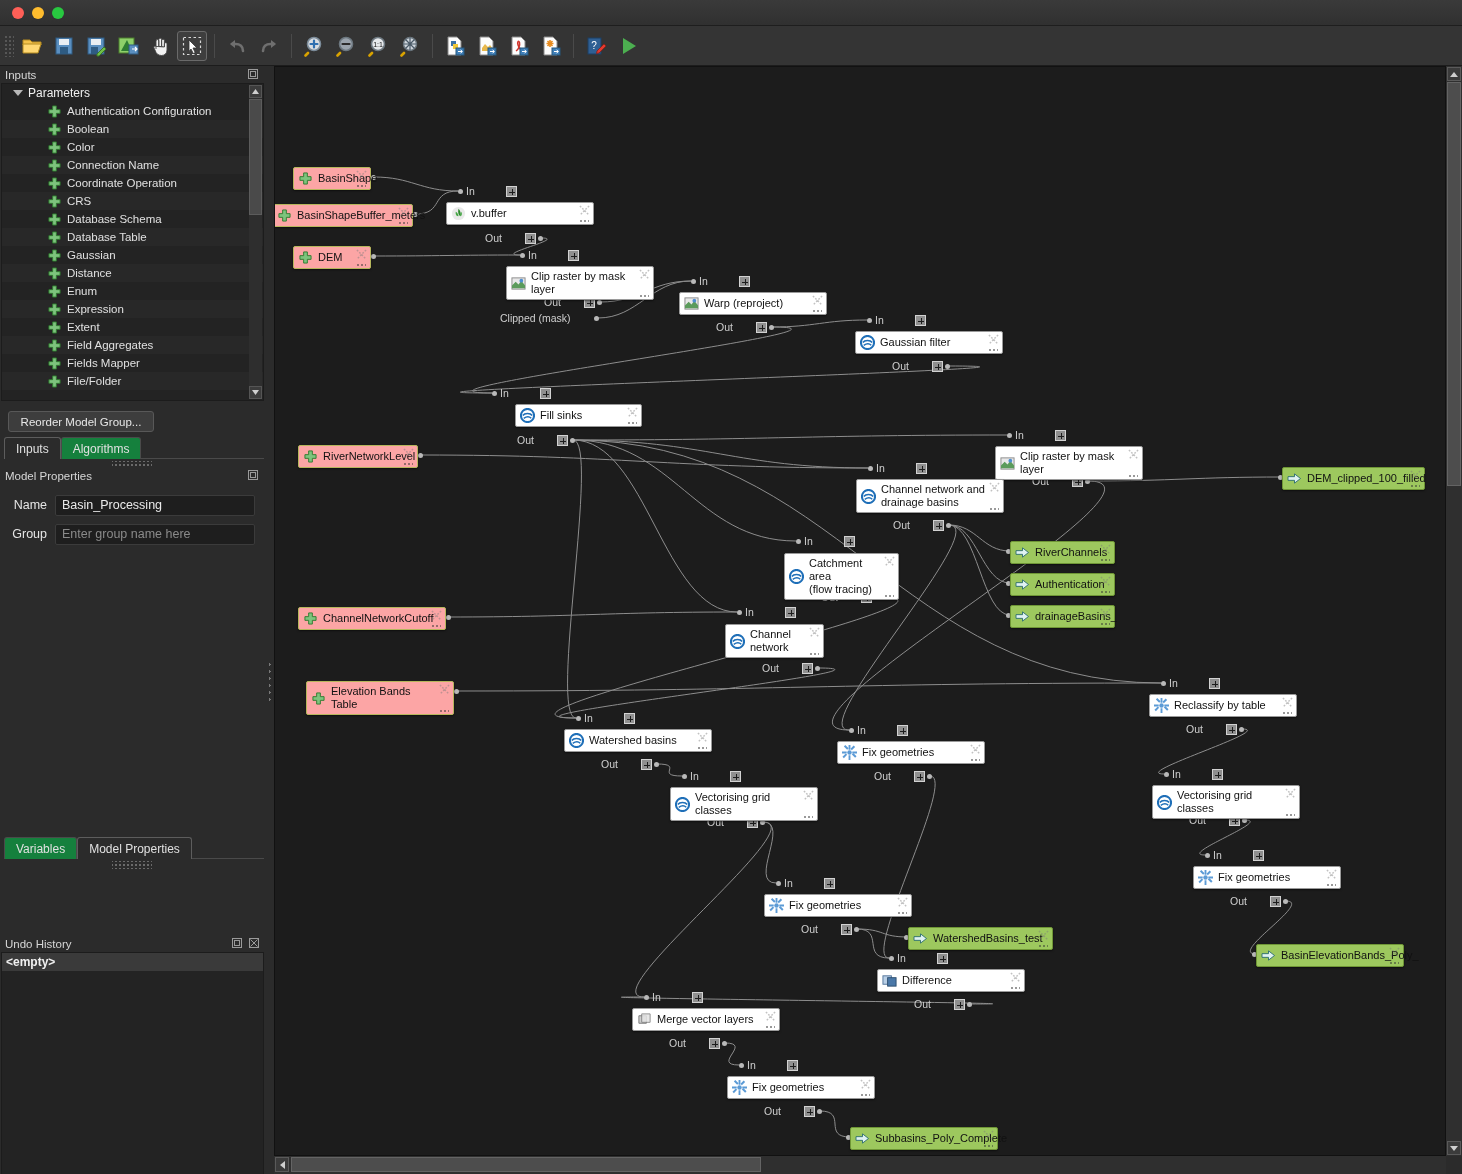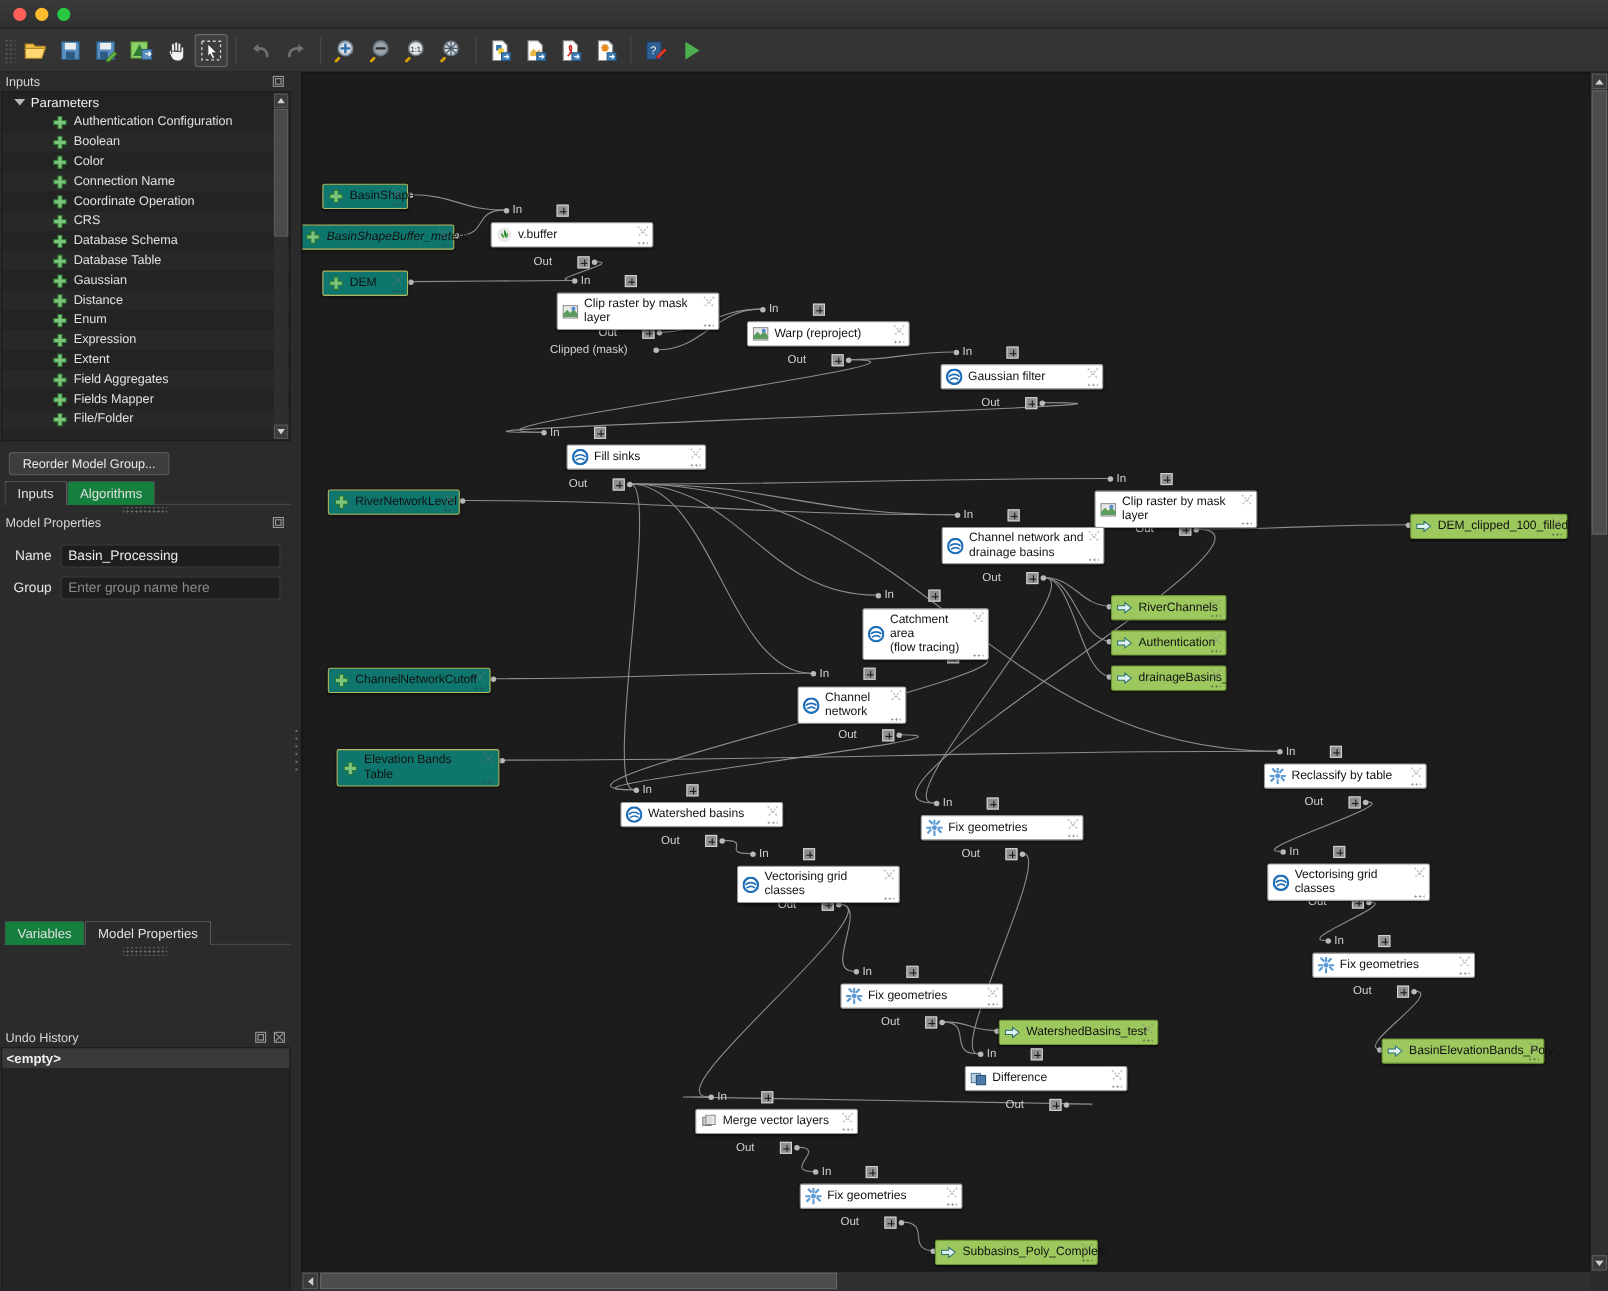--- a/index.html
+++ b/index.html
@@ -133,21 +133,21 @@
 
   
   .node { position:absolute; }
   .nbody {
     display:flex; align-items:center;
     border:1px solid #9a9a9a; border-radius:2px;
     padding:3px 4px; position:relative;
     box-shadow:0 1px 2px rgba(0,0,0,.5);
   }
   .nbody.alg { background:#ffffff; color:#111; }
-  .nbody.inp { background:#0f766e; color:#111; border-color:#b6b65c; }
+  .nbody.inp { background:#fca5a5; color:#111; border-color:#b6b65c; }
   .nbody.out { background:#9dc85e; color:#111; border-color:#6f9636; }
   .nlabel { font-size:11px; line-height:13px; white-space:pre-line; flex:1; padding-right:14px; }
   .nico { width:15px; height:15px; margin-right:5px; flex:0 0 15px; display:flex; align-items:center; justify-content:center;}
   .ncorner { position:absolute; right:3px; top:2px; width:11px; height:11px; opacity:.45; }
   .ndots { position:absolute; right:4px; bottom:1px; width:10px; height:4px; opacity:.5;
            background-image: radial-gradient(#333 1px, transparent 1px); background-size:4px 4px; }
 
   .port-label { position:absolute; color:#cfcfcf; font-size:10.5px; white-space:nowrap; }
   .port-dot { position:absolute; width:5px; height:5px; border-radius:50%; background:#b9b9b9; }
   .pm-box { position:absolute; width:11px; height:11px; background:#8f8f8f; border:1px solid #d2d2d2; }
@@ -576,21 +576,21 @@
               </svg>
             </span>
             <span class="nlabel">BasinShape</span>
             <svg class="ncorner" viewBox="0 0 12 12">
               <path d="M1 1l10 10M11 1L1 11" stroke="#7a7a7a" stroke-width="1.6" stroke-dasharray="2 1.6" fill="none"></path>
             </svg>
             <span class="ndots"></span>
           </div>
         </div>
         <div class="port-dot" style="left: 138px; top: 145px;"></div>
-        <div class="node" style="left: -3px; top: 137px; width: 141px; font-style: italic;">
+        <div class="node" style="left: -3px; top: 137px; width: 141px;">
           <div class="nbody inp" style="min-height:20px">
             <span class="nico">
               <svg width="13" height="13" viewBox="0 0 14 14">
                 <path d="M5 1h4v4h4v4H9v4H5V9H1V5h4z" fill="#7dc47d" stroke="#2f7a2f"></path>
               </svg>
             </span>
             <span class="nlabel">BasinShapeBuffer_meters</span>
             <svg class="ncorner" viewBox="0 0 12 12">
               <path d="M1 1l10 10M11 1L1 11" stroke="#7a7a7a" stroke-width="1.6" stroke-dasharray="2 1.6" fill="none"></path>
             </svg>

